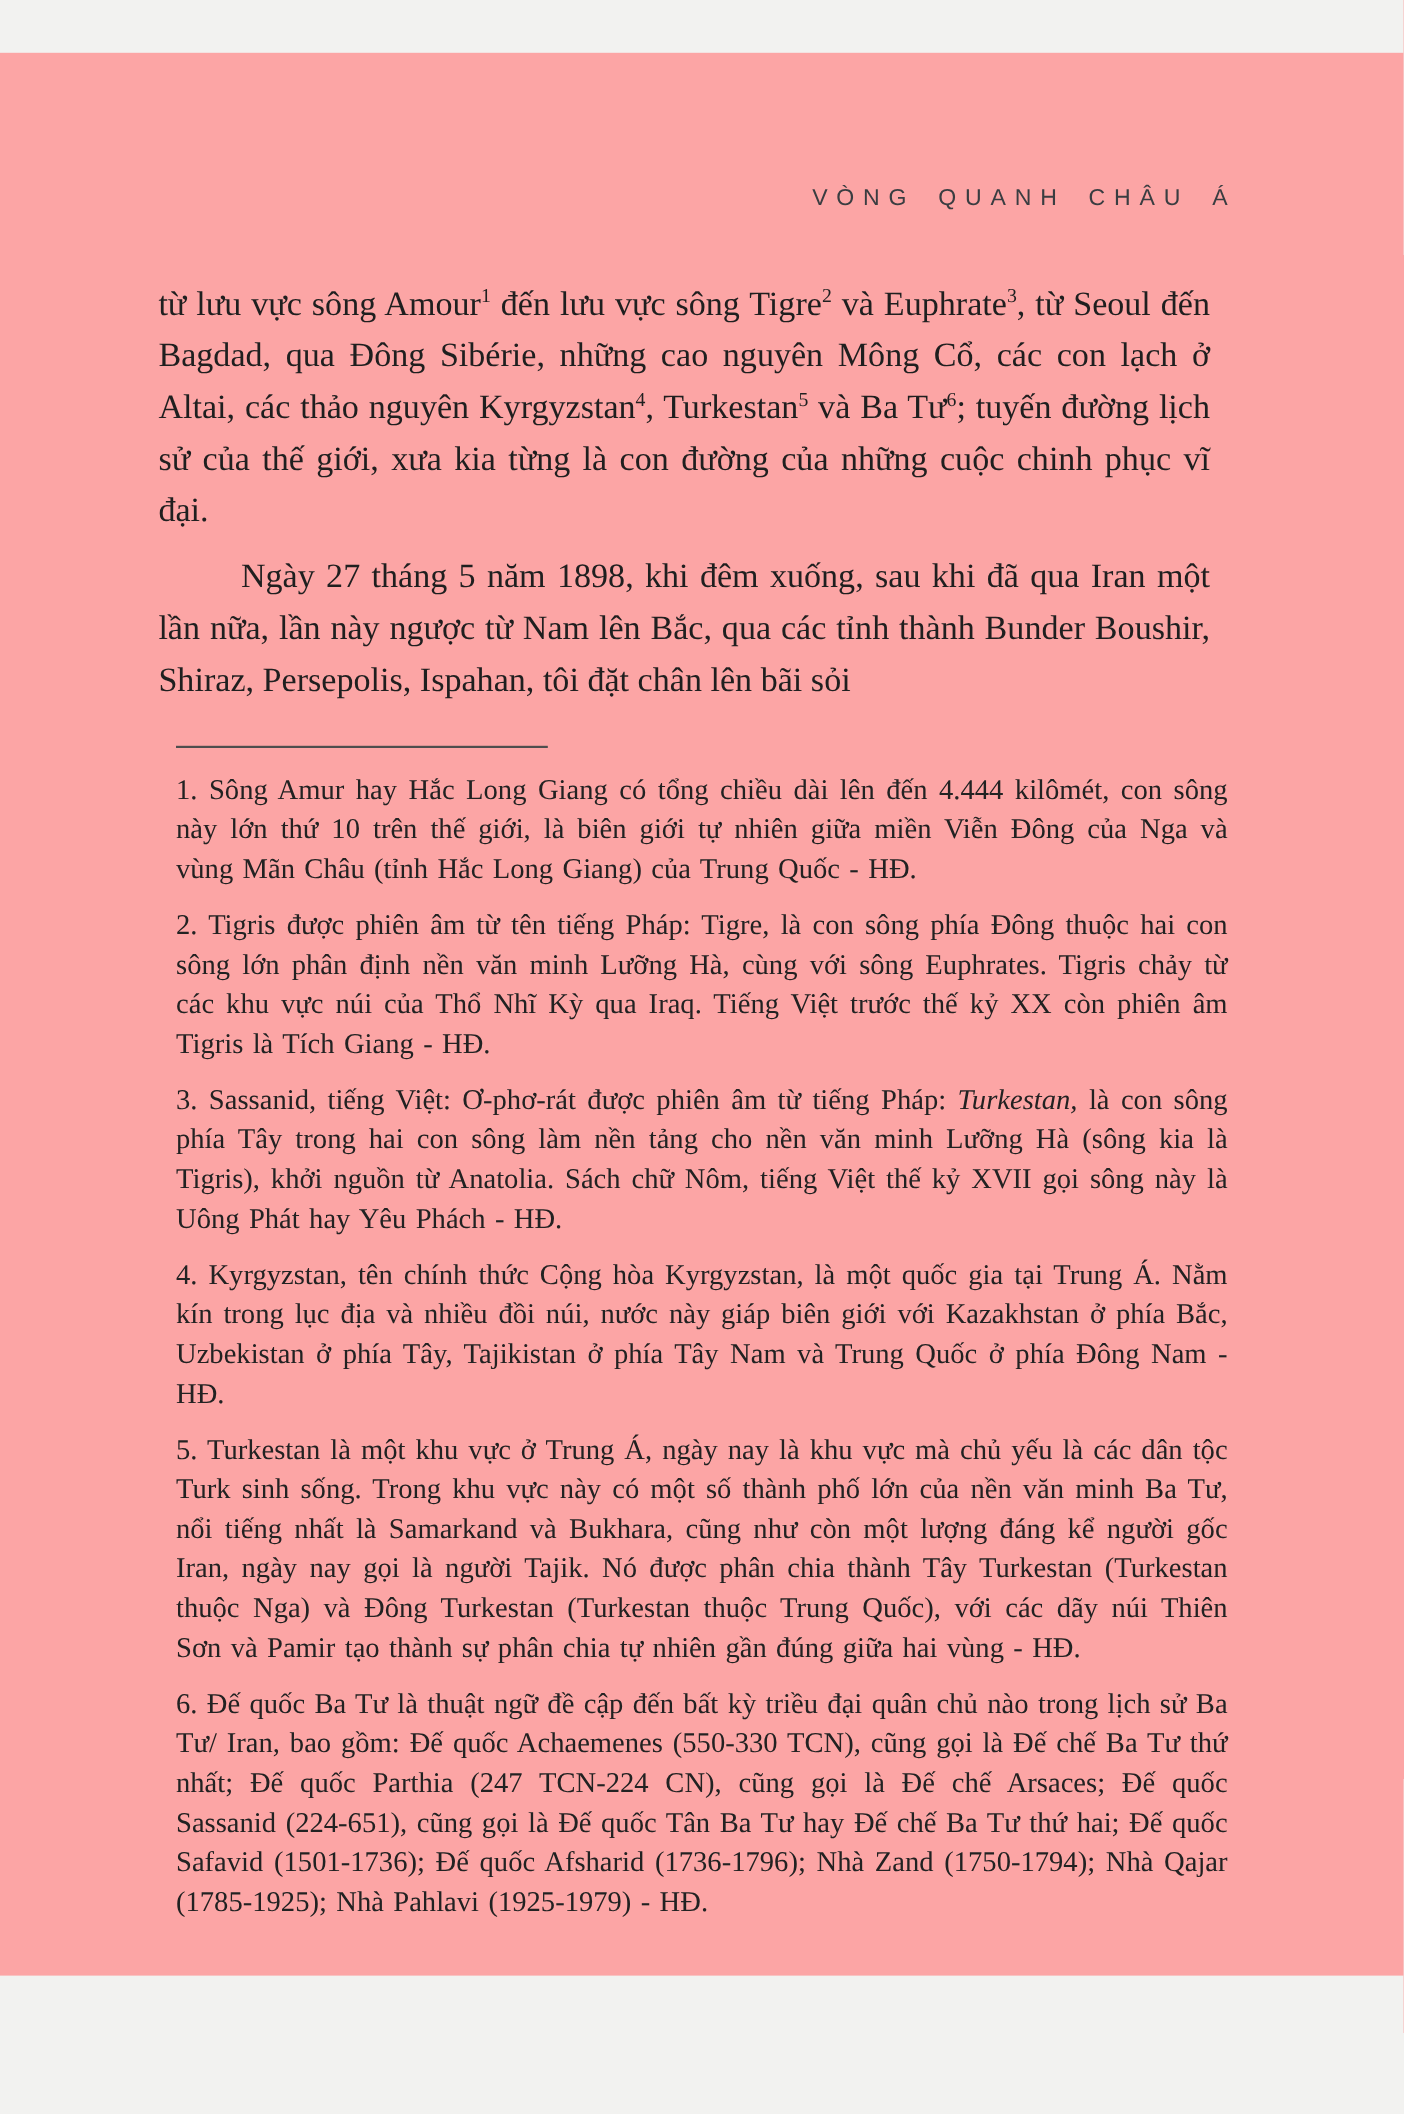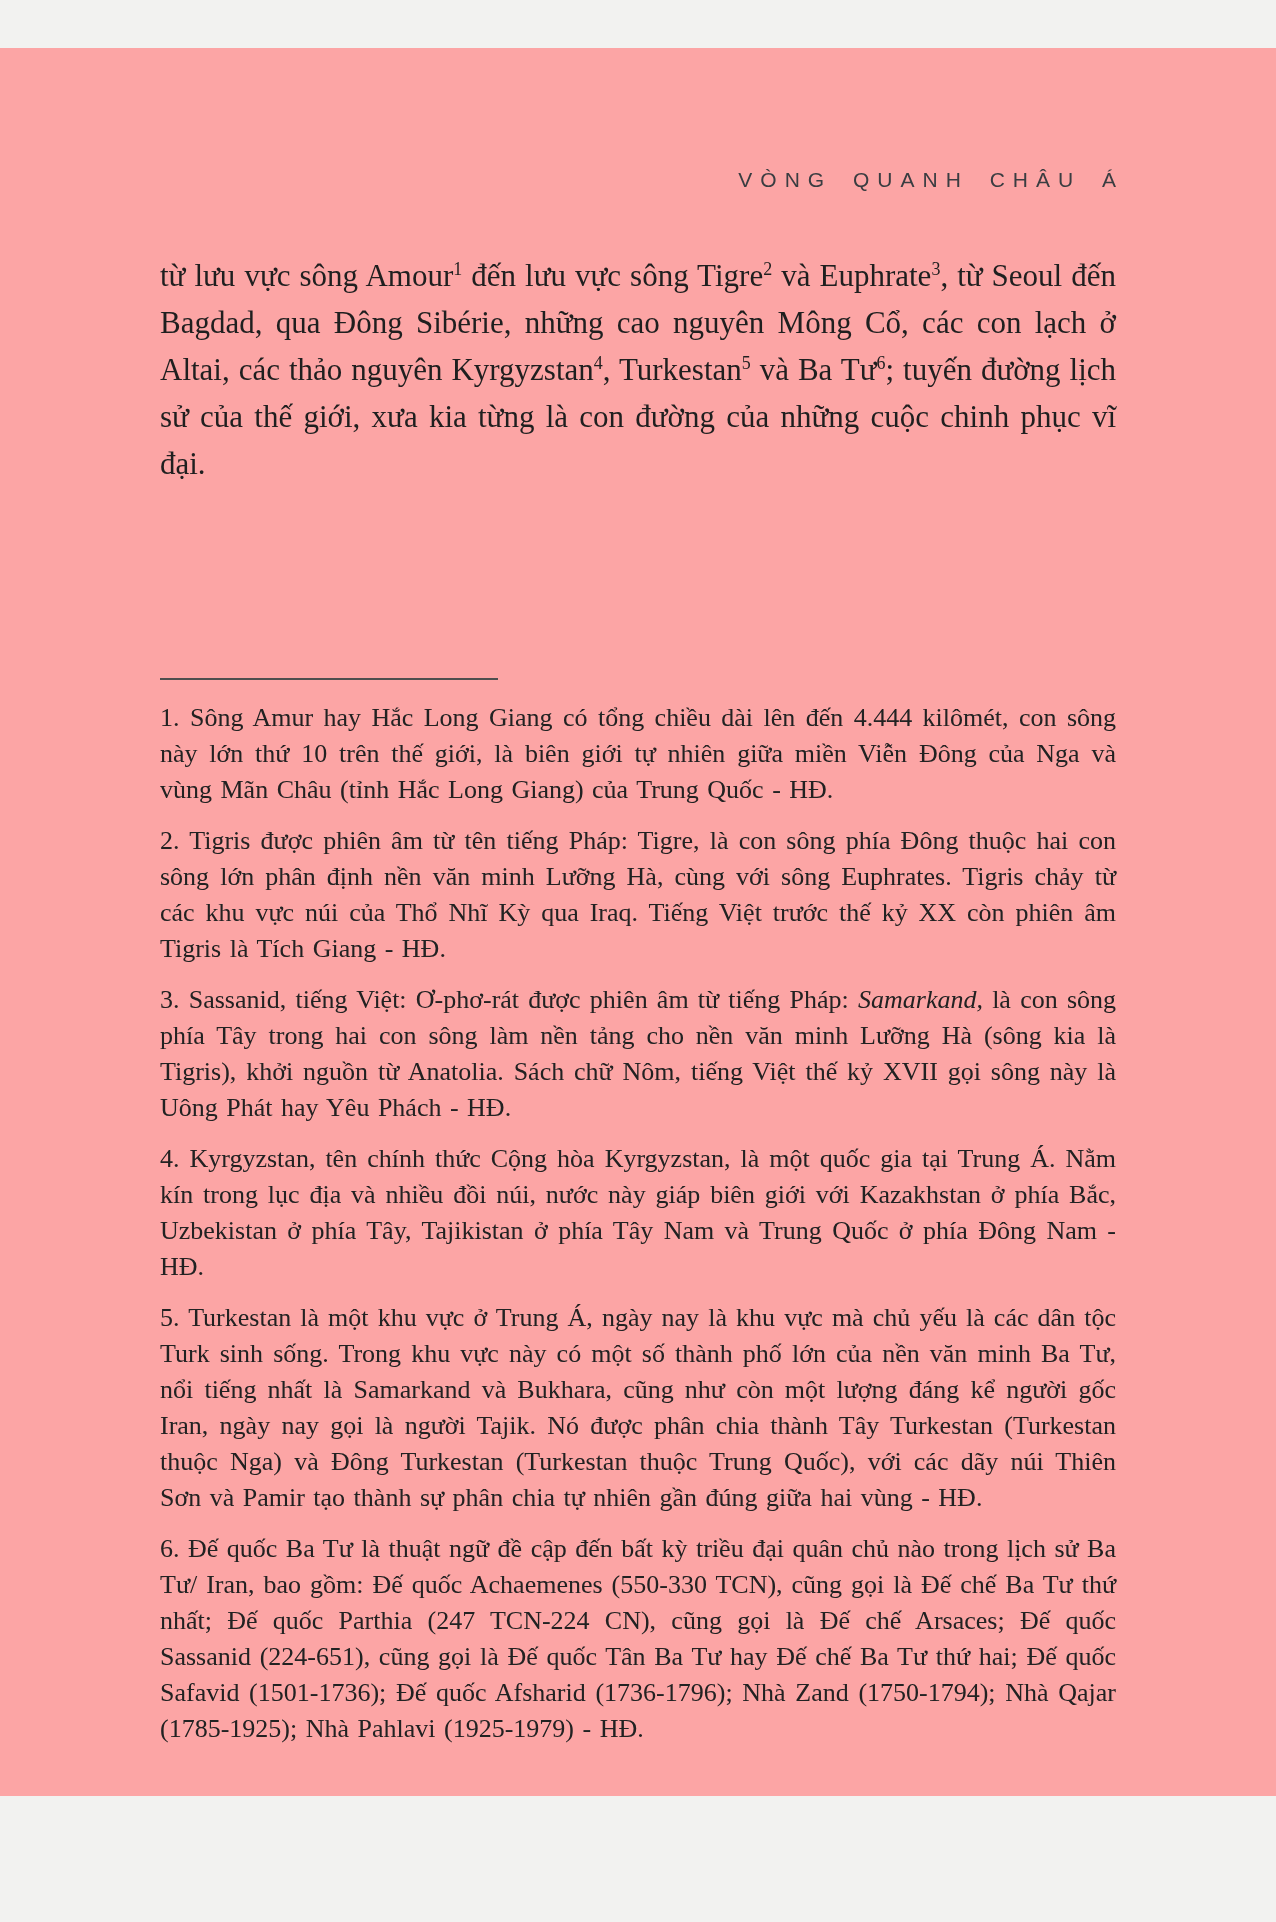--- a/index.html
+++ b/index.html
@@ -26,21 +26,21 @@
     font-size: 21px;
     font-weight: 400;
     letter-spacing: 8px;
     word-spacing: 7px;
     margin-right: -8px;
     color: #3a3d41;
     white-space: nowrap;
   }
   main.body-text {
     position: absolute;
-    top: 204px; left: 160px; width: 956px;
+    top: 204px; left: 144px; width: 956px;
   }
   p.body-par {
     margin: 0;
     font-size: 31px;
     line-height: 47px;
     text-align: justify;
     color: #1f1f1f;
   }
   p.body-par.indented {
     margin-top: 13px;
@@ -87,28 +87,29 @@
 <body>
 
 <div class="page">
 
   <header class="running-head">
     <span class="running-title">VÒNG QUANH CHÂU Á</span>
   </header>
 
   <main class="body-text" id="body-paragraphs">
       <p class="body-par"><span>từ lưu vực sông Amour</span><sup>1</sup><span> đến lưu vực sông Tigre</span><sup>2</sup><span> và Euphrate</span><sup>3</sup><span>, từ Seoul đến Bagdad, qua Đông Sibérie, những cao nguyên Mông Cổ, các con lạch ở Altai, các thảo nguyên Kyrgyzstan</span><sup>4</sup><span>, Turkestan</span><sup>5</sup><span> và Ba Tư</span><sup>6</sup><span>; tuyến đường lịch sử của thế giới, xưa kia từng là con đường của những cuộc chinh phục vĩ đại.</span></p>
+      <p class="body-par indented"><span>Ngày 27 tháng 5 năm 1898, khi đêm xuống, sau khi đã qua Iran một lần nữa, lần này ngược từ Nam lên Bắc, qua các tỉnh thành Bunder Boushir, Shiraz, Persepolis, Ispahan, tôi đặt chân lên bãi sỏi</span></p>
     </main>
 
   <div class="footnote-sep"></div>
 
   <section class="footnotes" id="footnotes">
       <p class="footnote"><span>1.</span> <span>Sông Amur hay Hắc Long Giang có tổng chiều dài lên đến 4.444 kilômét, con sông này lớn thứ 10 trên thế giới, là biên giới tự nhiên giữa miền Viễn Đông của Nga và vùng Mãn Châu (tỉnh Hắc Long Giang) của Trung Quốc - HĐ.</span></p>
       <p class="footnote"><span>2.</span> <span>Tigris được phiên âm từ tên tiếng Pháp: Tigre, là con sông phía Đông thuộc hai con sông lớn phân định nền văn minh Lưỡng Hà, cùng với sông Euphrates. Tigris chảy từ các khu vực núi của Thổ Nhĩ Kỳ qua Iraq. Tiếng Việt trước thế kỷ XX còn phiên âm Tigris là Tích Giang - HĐ.</span></p>
-      <p class="footnote"><span>3.</span> <span>Sassanid, tiếng Việt: Ơ-phơ-rát được phiên âm từ tiếng Pháp: </span><span class="italic">Samarkand,</span><span> là con sông phía Tây trong hai con sông làm nền tảng cho nền văn minh Lưỡng Hà (sông kia là Tigris), khởi nguồn từ Anatolia. Sách chữ Nôm, tiếng Việt thế kỷ XVII gọi sông này là Uông Phát hay Yêu Phách - HĐ.</span></p>
+      <p class="footnote"><span>3.</span> <span>Sassanid, tiếng Việt: Ơ-phơ-rát được phiên âm từ tiếng Pháp: </span><span class="italic">Turkestan,</span><span> là con sông phía Tây trong hai con sông làm nền tảng cho nền văn minh Lưỡng Hà (sông kia là Tigris), khởi nguồn từ Anatolia. Sách chữ Nôm, tiếng Việt thế kỷ XVII gọi sông này là Uông Phát hay Yêu Phách - HĐ.</span></p>
       <p class="footnote"><span>4.</span> <span>Kyrgyzstan, tên chính thức Cộng hòa Kyrgyzstan, là một quốc gia tại Trung Á. Nằm kín trong lục địa và nhiều đồi núi, nước này giáp biên giới với Kazakhstan ở phía Bắc, Uzbekistan ở phía Tây, Tajikistan ở phía Tây Nam và Trung Quốc ở phía Đông Nam - HĐ.</span></p>
       <p class="footnote"><span>5.</span> <span>Turkestan là một khu vực ở Trung Á, ngày nay là khu vực mà chủ yếu là các dân tộc Turk sinh sống. Trong khu vực này có một số thành phố lớn của nền văn minh Ba Tư, nổi tiếng nhất là Samarkand và Bukhara, cũng như còn một lượng đáng kể người gốc Iran, ngày nay gọi là người Tajik. Nó được phân chia thành Tây Turkestan (Turkestan thuộc Nga) và Đông Turkestan (Turkestan thuộc Trung Quốc), với các dãy núi Thiên Sơn và Pamir tạo thành sự phân chia tự nhiên gần đúng giữa hai vùng - HĐ.</span></p>
       <p class="footnote"><span>6.</span> <span>Đế quốc Ba Tư là thuật ngữ đề cập đến bất kỳ triều đại quân chủ nào trong lịch sử Ba Tư/ Iran, bao gồm: Đế quốc Achaemenes (550-330 TCN), cũng gọi là Đế chế Ba Tư thứ nhất; Đế quốc Parthia (247 TCN-224 CN), cũng gọi là Đế chế Arsaces; Đế quốc Sassanid (224-651), cũng gọi là Đế quốc Tân Ba Tư hay Đế chế Ba Tư thứ hai; Đế quốc Safavid (1501-1736); Đế quốc Afsharid (1736-1796); Nhà Zand (1750-1794); Nhà Qajar (1785-1925); Nhà Pahlavi (1925-1979) - HĐ.</span></p>
     </section>
 
   <footer class="page-footer">
     <span class="page-number">– 11</span>
   </footer>
 
 </div>

